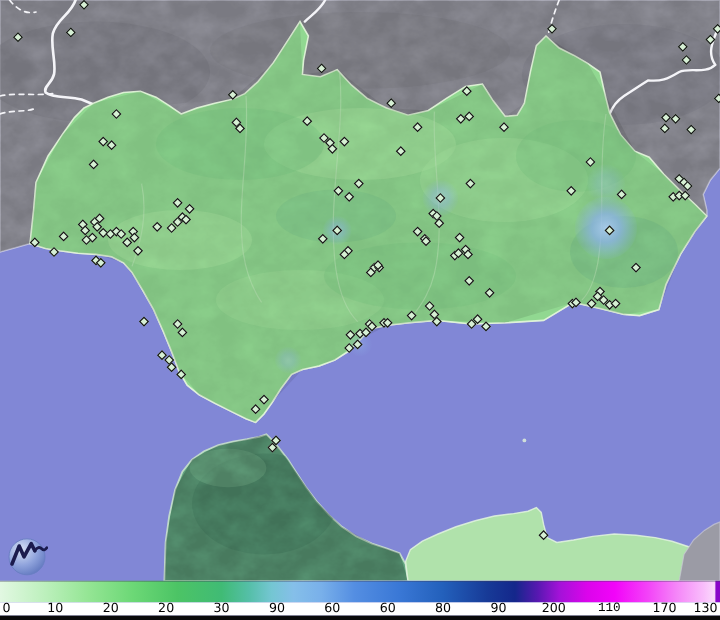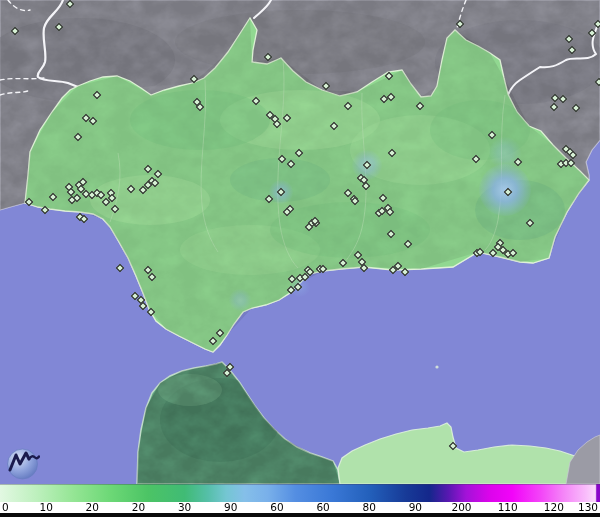--- a/index.html
+++ b/index.html
@@ -278,18 +278,18 @@
       <span class="tick" style="left: 46.1538px; transform: translateX(-50%);">10</span>
       <span class="tick" style="left: 92.3077px; transform: translateX(-50%);">20</span>
       <span class="tick" style="left: 138.462px; transform: translateX(-50%);">20</span>
       <span class="tick" style="left: 184.615px; transform: translateX(-50%);">30</span>
       <span class="tick" style="left: 230.769px; transform: translateX(-50%);">90</span>
       <span class="tick" style="left: 276.923px; transform: translateX(-50%);">60</span>
       <span class="tick" style="left: 323.077px; transform: translateX(-50%);">60</span>
       <span class="tick" style="left: 369.231px; transform: translateX(-50%);">80</span>
       <span class="tick" style="left: 415.385px; transform: translateX(-50%);">90</span>
       <span class="tick" style="left: 461.538px; transform: translateX(-50%);">200</span>
-      <span class="tick" style="left: 507.692px; transform: translateX(-50%);">110</span>
-      <span class="tick" style="left: 553.846px; transform: translateX(-50%);">120</span>
+      <span class="tick" style="left: 507.692px; transform: translateX(-50%); font-family: Liberation Mono, monospace;">110</span>
+      <span class="tick" style="left: 553.846px; transform: translateX(-50%);">170</span>
       <span class="tick" style="left: 598px; transform: translateX(-100%);">130</span>
     </div>
   <div id="bottomstrip"></div>
 </div>
 
 </body></html>

